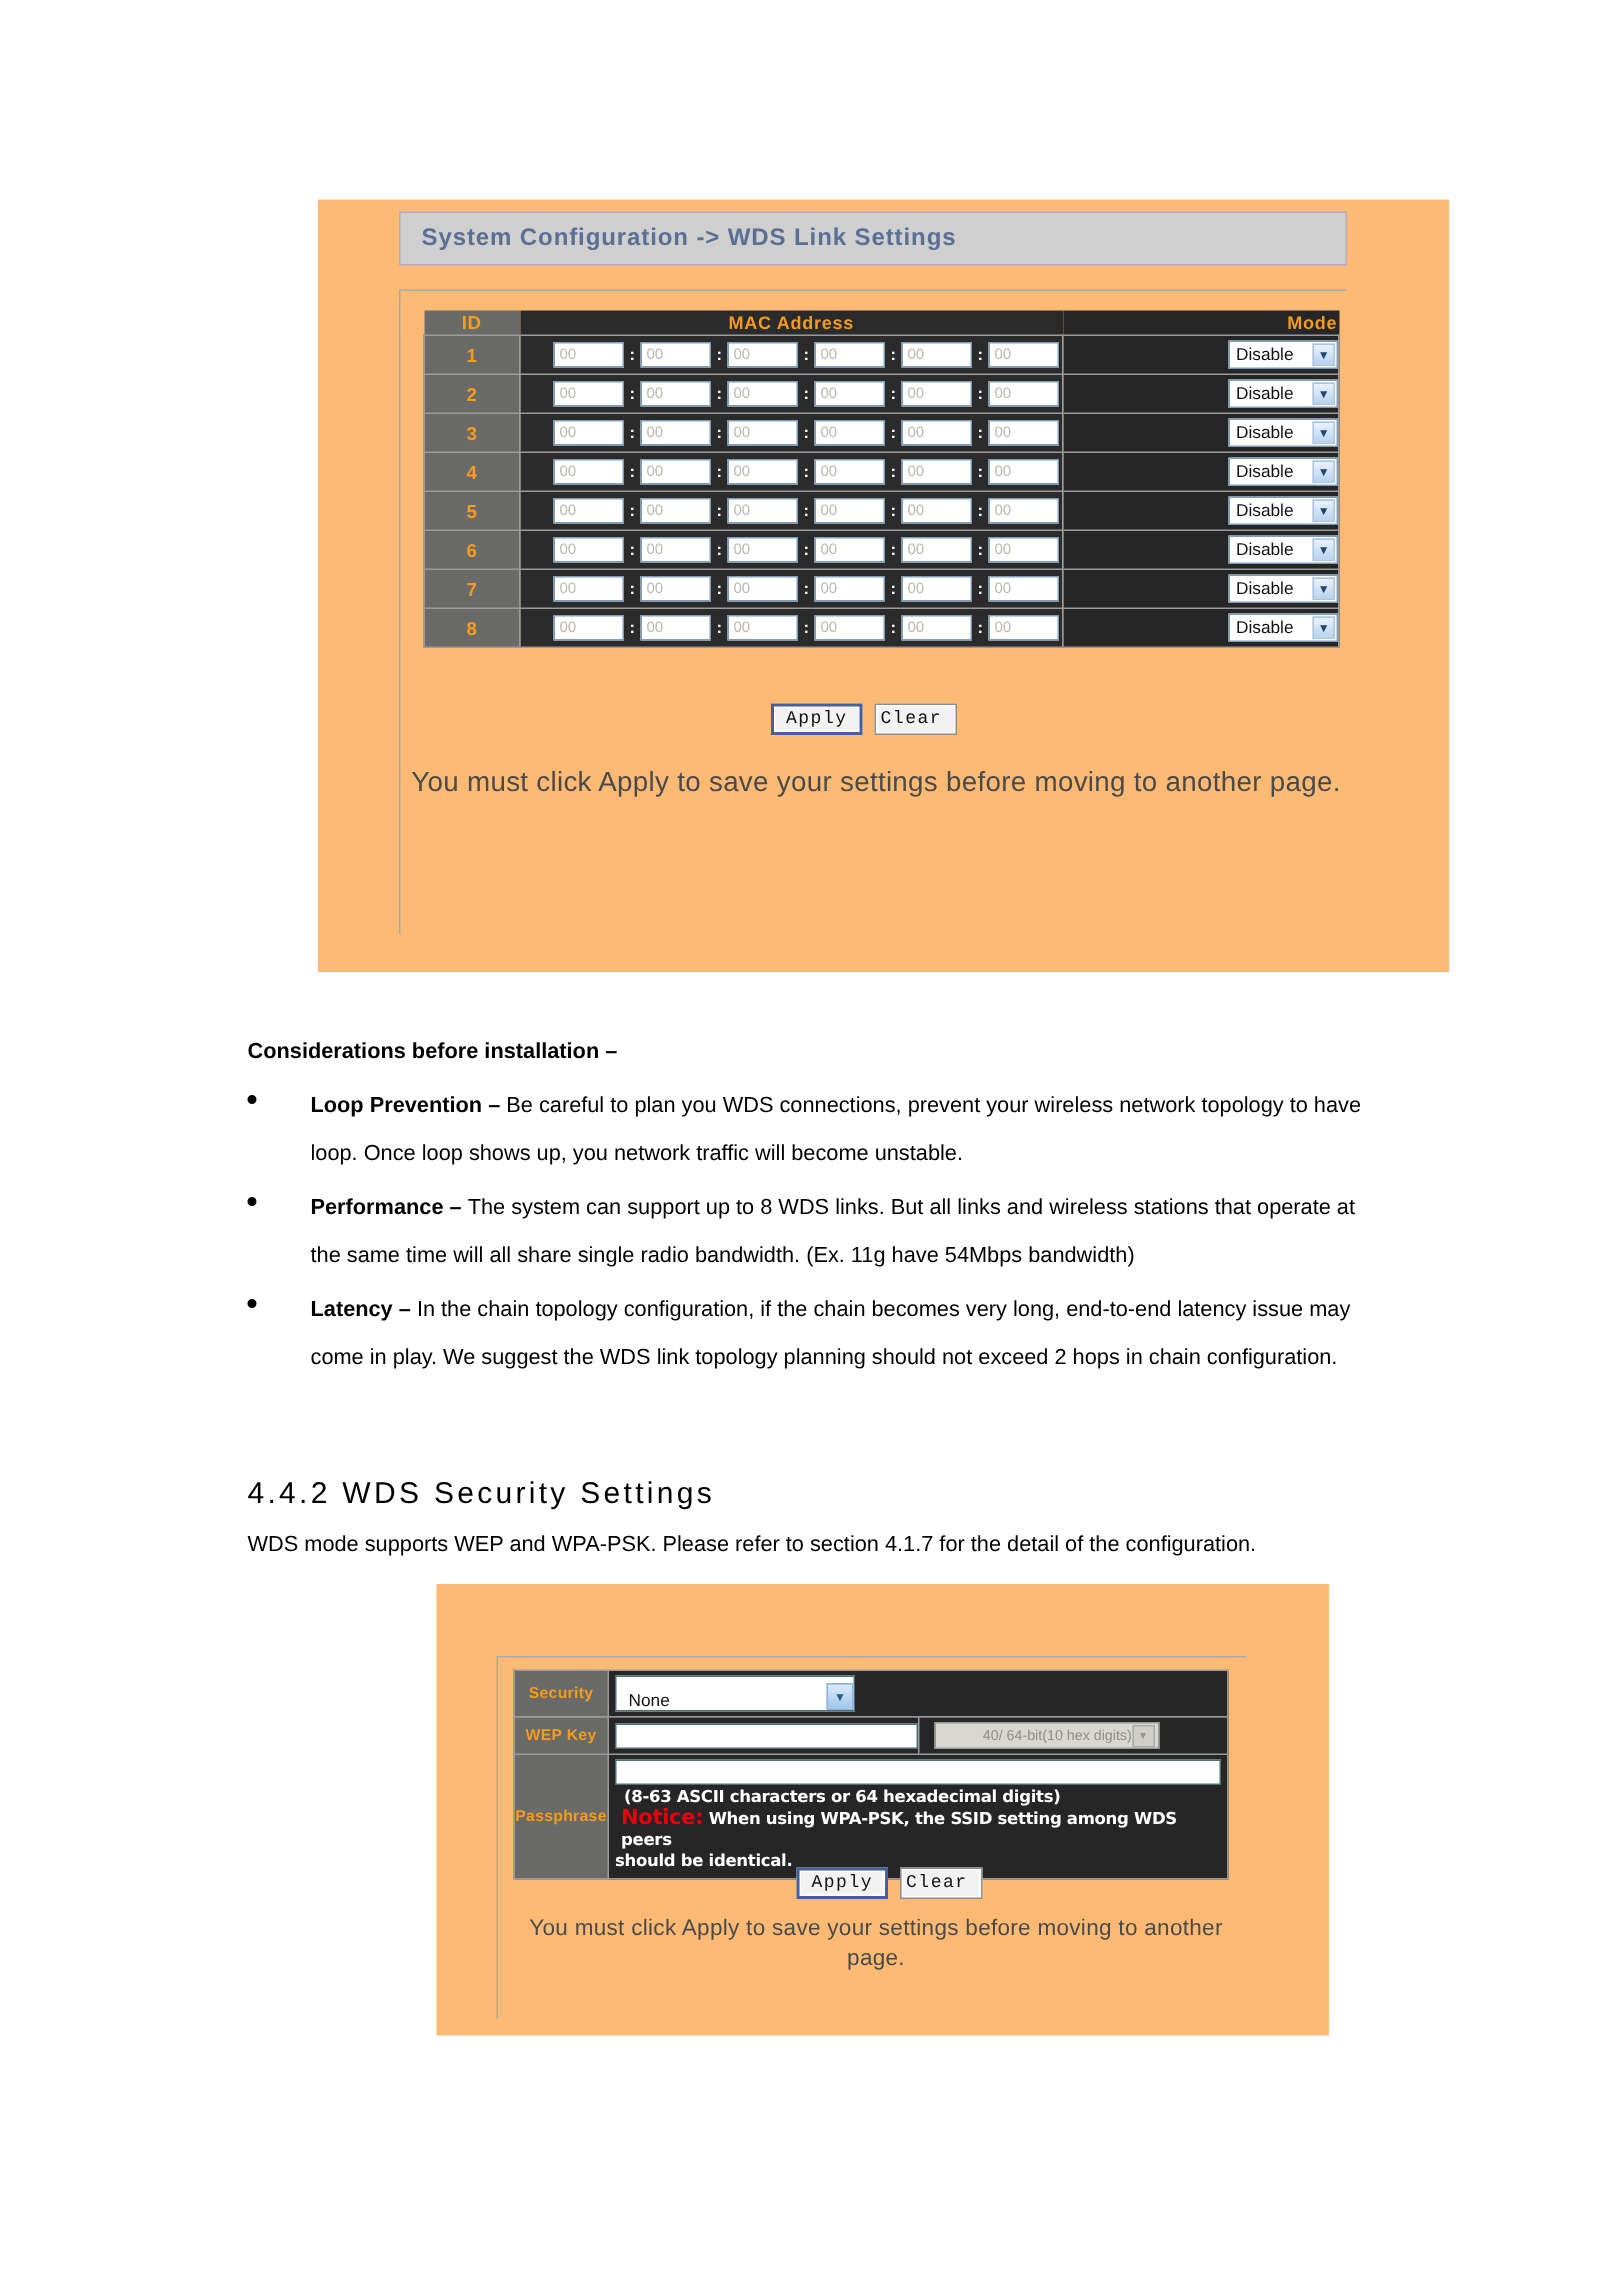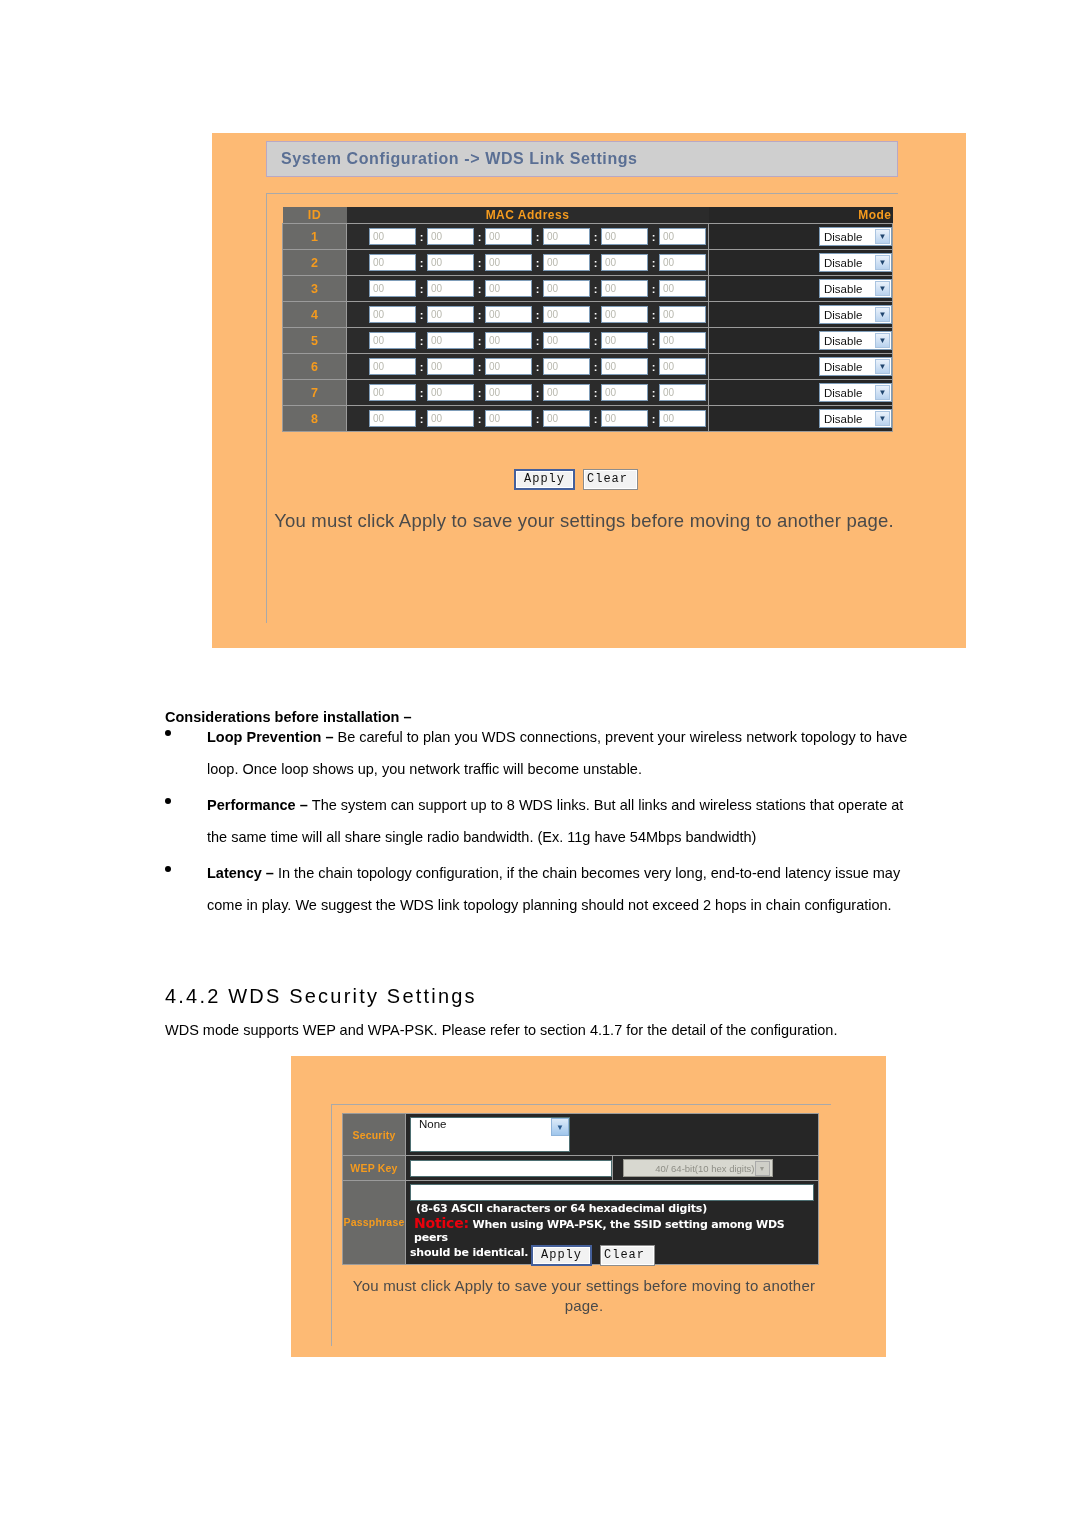--- a/index.html
+++ b/index.html
@@ -150,22 +150,22 @@
     color:#f59b1e;
     font-weight:bold;
     font-size:10.5px;
     text-align:center;
     width:62px;
     letter-spacing:.2px;
   }
   .sec-val{background:#262626;}
   .sec-pad{padding:3px 0 3px 4px;display:flex;align-items:center;gap:6px;}
   .sel-wide{
-    display:inline-flex;align-items:flex-start;justify-content:space-between;
-    width:160px;height:35px;background:#fff;border:1px solid #4d6f72;
+    display:inline-flex;align-items:flex-end;justify-content:space-between;
+    width:160px;height:24px;background:#fff;border:1px solid #4d6f72;
     box-sizing:border-box;font-size:11.5px;color:#111;padding-left:8px;
   }
   .txtinput{
     height:17px;background:#ffffff;border:1px solid #4d6f72;
     box-sizing:border-box;
   }
   .sel-dis{
     display:inline-flex;align-items:center;justify-content:flex-end;
     height:18px;background:#d8d8d0;border:1px solid #9a9a92;
     box-sizing:border-box;font-size:9.5px;color:#8e8e86;padding:0 2px 0 6px;
@@ -407,21 +407,21 @@
   </table>
 
   <div class="btnrow" style="left:302px;top:336px;">
     <button class="btn primary">Apply</button>
     <button class="btn">Clear</button>
   </div>
 
   <div class="note" style="left:62px;top:376px;width:620px;font-size:18.5px;">You must click Apply to save your settings before moving to another page.</div>
 </div>
 
-<div class="doc-h" style="left:165px;top:709px;">Considerations before installation –</div>
+<div class="doc-h" style="left:165px;top:693px;">Considerations before installation –</div>
 
 <div class="bullets" id="bullet-list" style="left:165px;top:721px;width:755px;">
     <div class="bullet">
       <span class="dot"></span>
       <div class="btext"><b>Loop Prevention – </b><span>Be careful to plan you WDS connections, prevent your wireless network topology to have loop. Once loop shows up, you network traffic will become unstable.</span></div>
     </div>
     <div class="bullet">
       <span class="dot"></span>
       <div class="btext"><b>Performance – </b><span>The system can support up to 8 WDS links. But all links and wireless stations that operate at the same time will all share single radio bandwidth. (Ex. 11g have 54Mbps bandwidth)</span></div>
     </div>

